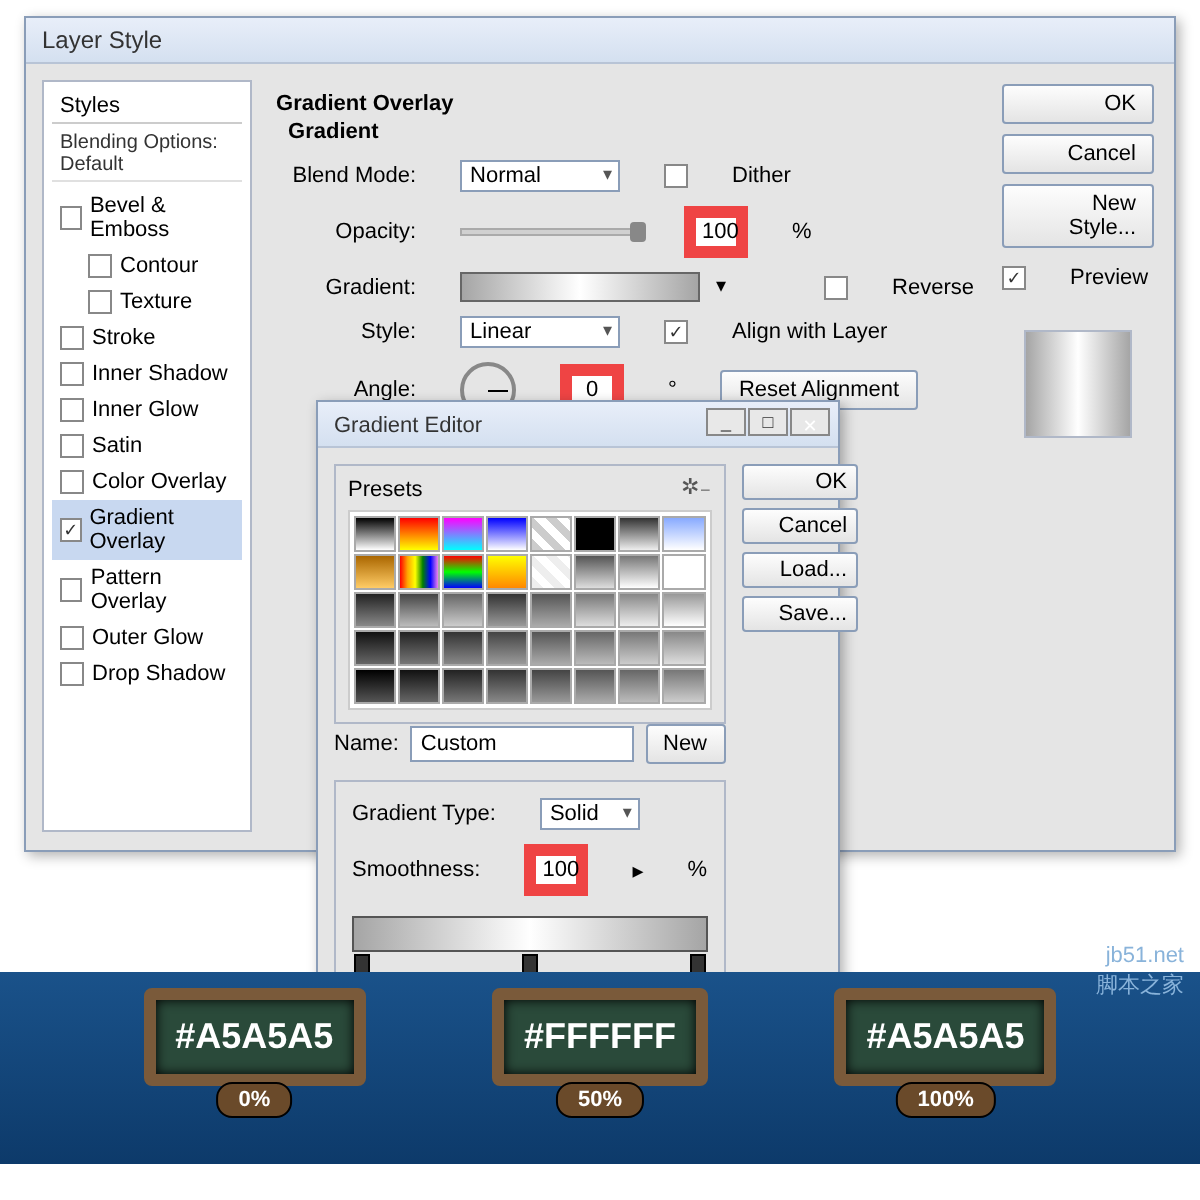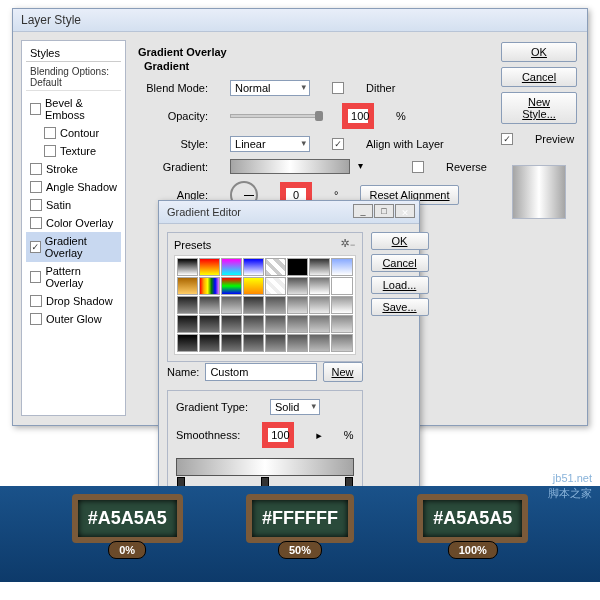--- a/index.html
+++ b/index.html
@@ -23,21 +23,21 @@
 .lbl{width:70px;text-align:right;}
 .sel{border:1px solid #8a9db8;background:#fff;padding:1px 14px 1px 4px;min-width:80px;position:relative;}
 .sel::after{content:"▾";position:absolute;right:3px;top:1px;font-size:9px;color:#555;}
 .slider{flex:1;height:4px;background:#d0d0d0;border:1px solid #aaa;position:relative;max-width:90px;}
 .slider::after{content:"";position:absolute;right:-4px;top:-4px;width:8px;height:10px;background:#888;border-radius:2px;}
 .numbox{width:32px;border:6px solid #ef4444;background:#fff;padding:1px 3px;text-align:center;}
 .gradbar{width:120px;height:15px;border:1px solid #666;background:linear-gradient(90deg,#a5a5a5,#fff,#a5a5a5);position:relative;}
 .gradbar::after{content:"▾";position:absolute;right:-14px;top:0;font-size:10px;}
 .anglectl{width:28px;height:28px;border:2px solid #888;border-radius:50%;position:relative;}
 .anglectl::after{content:"";position:absolute;left:50%;top:50%;width:10px;height:1px;background:#000;transform-origin:left;}
-.btn{background:linear-gradient(#fdfdfd,#e4e4e4);border:1px solid #8a9db8;padding:3px 8px;min-width:76px;text-align:center;border-radius:2px;text-decoration:underline;}
+.btn{background:linear-gradient(#fdfdfd,#e4e4e4);border:1px solid #8a9db8;padding:3px 8px;min-width:76px;text-align:right;border-radius:2px;}
 .right-panel{width:92px;display:flex;flex-direction:column;gap:5px;padding:2px;}
 .preview-box{margin-top:8px;width:54px;height:54px;border:1px solid #b0b8c8;background:linear-gradient(90deg,#a5a5a5,#fff,#a5a5a5);align-self:center;}
 .ge-dialog{left:158px;top:200px;width:262px;height:320px;}
 .ge-body{padding:8px;display:flex;gap:8px;}
 .ge-left{flex:1;}
 .presets-frame{border:1px solid #b0b8c8;padding:6px;}
 .presets-lbl{margin-bottom:4px;}
 .presets-grid{display:grid;grid-template-columns:repeat(8,1fr);gap:1px;border:1px solid #ccc;padding:2px;background:#fff;}
 .preset{height:18px;border:1px solid #aaa;}
 .namerow{display:flex;align-items:center;gap:6px;}
@@ -77,75 +77,79 @@
           <div class="style-item indent">
             <span class="chk"></span>
             <span>Texture</span>
           </div>
           <div class="style-item">
             <span class="chk"></span>
             <span>Stroke</span>
           </div>
           <div class="style-item">
             <span class="chk"></span>
-            <span>Angle Shadow</span>
+            <span>Inner Shadow</span>
+          </div>
+          <div class="style-item">
+            <span class="chk"></span>
+            <span>Inner Glow</span>
           </div>
           <div class="style-item">
             <span class="chk"></span>
             <span>Satin</span>
           </div>
           <div class="style-item">
             <span class="chk"></span>
             <span>Color Overlay</span>
           </div>
           <div class="style-item selected">
             <span class="chk on"></span>
             <span>Gradient Overlay</span>
           </div>
           <div class="style-item">
             <span class="chk"></span>
             <span>Pattern Overlay</span>
           </div>
           <div class="style-item">
             <span class="chk"></span>
+            <span>Outer Glow</span>
+          </div>
+          <div class="style-item">
+            <span class="chk"></span>
             <span>Drop Shadow</span>
-          </div>
-          <div class="style-item">
-            <span class="chk"></span>
-            <span>Outer Glow</span>
           </div>
         </div>
   </div>
   <div class="center-panel">
    <div class="grp-title">Gradient Overlay</div>
    <div class="grp-sub">Gradient</div>
    <div class="row">
     <span class="lbl">Blend Mode:</span>
     <span class="sel">Normal</span>
     <span class="chk"></span>
     <span>Dither</span>
    </div>
    <div class="row">
     <span class="lbl">Opacity:</span>
     <span class="slider"></span>
     <span class="numbox">100</span>
     <span>%</span>
-   </div>
-   <div class="row">
-    <span class="lbl">Style:</span>
-    <span class="sel">Linear</span>
-    <span class="chk on"></span>
-    <span>Align with Layer</span>
    </div>
    <div class="row">
     <span class="lbl">Gradient:</span>
     <span class="gradbar"></span>
     <span style="width:18px"></span>
     <span class="chk"></span>
     <span>Reverse</span>
+   </div>
+   <div class="row">
+    <span class="lbl">Style:</span>
+    <span class="sel">Linear</span>
+    <span class="chk on"></span>
+    <span>Align with Layer</span>
    </div>
    <div class="row">
     <span class="lbl">Angle:</span>
     <span class="anglectl"></span>
     <span class="numbox">0</span>
     <span>°</span>
     <span class="btn" style="min-width:auto">Reset Alignment</span>
    </div>
    <div class="row">
     <span class="lbl">Scale:</span>

